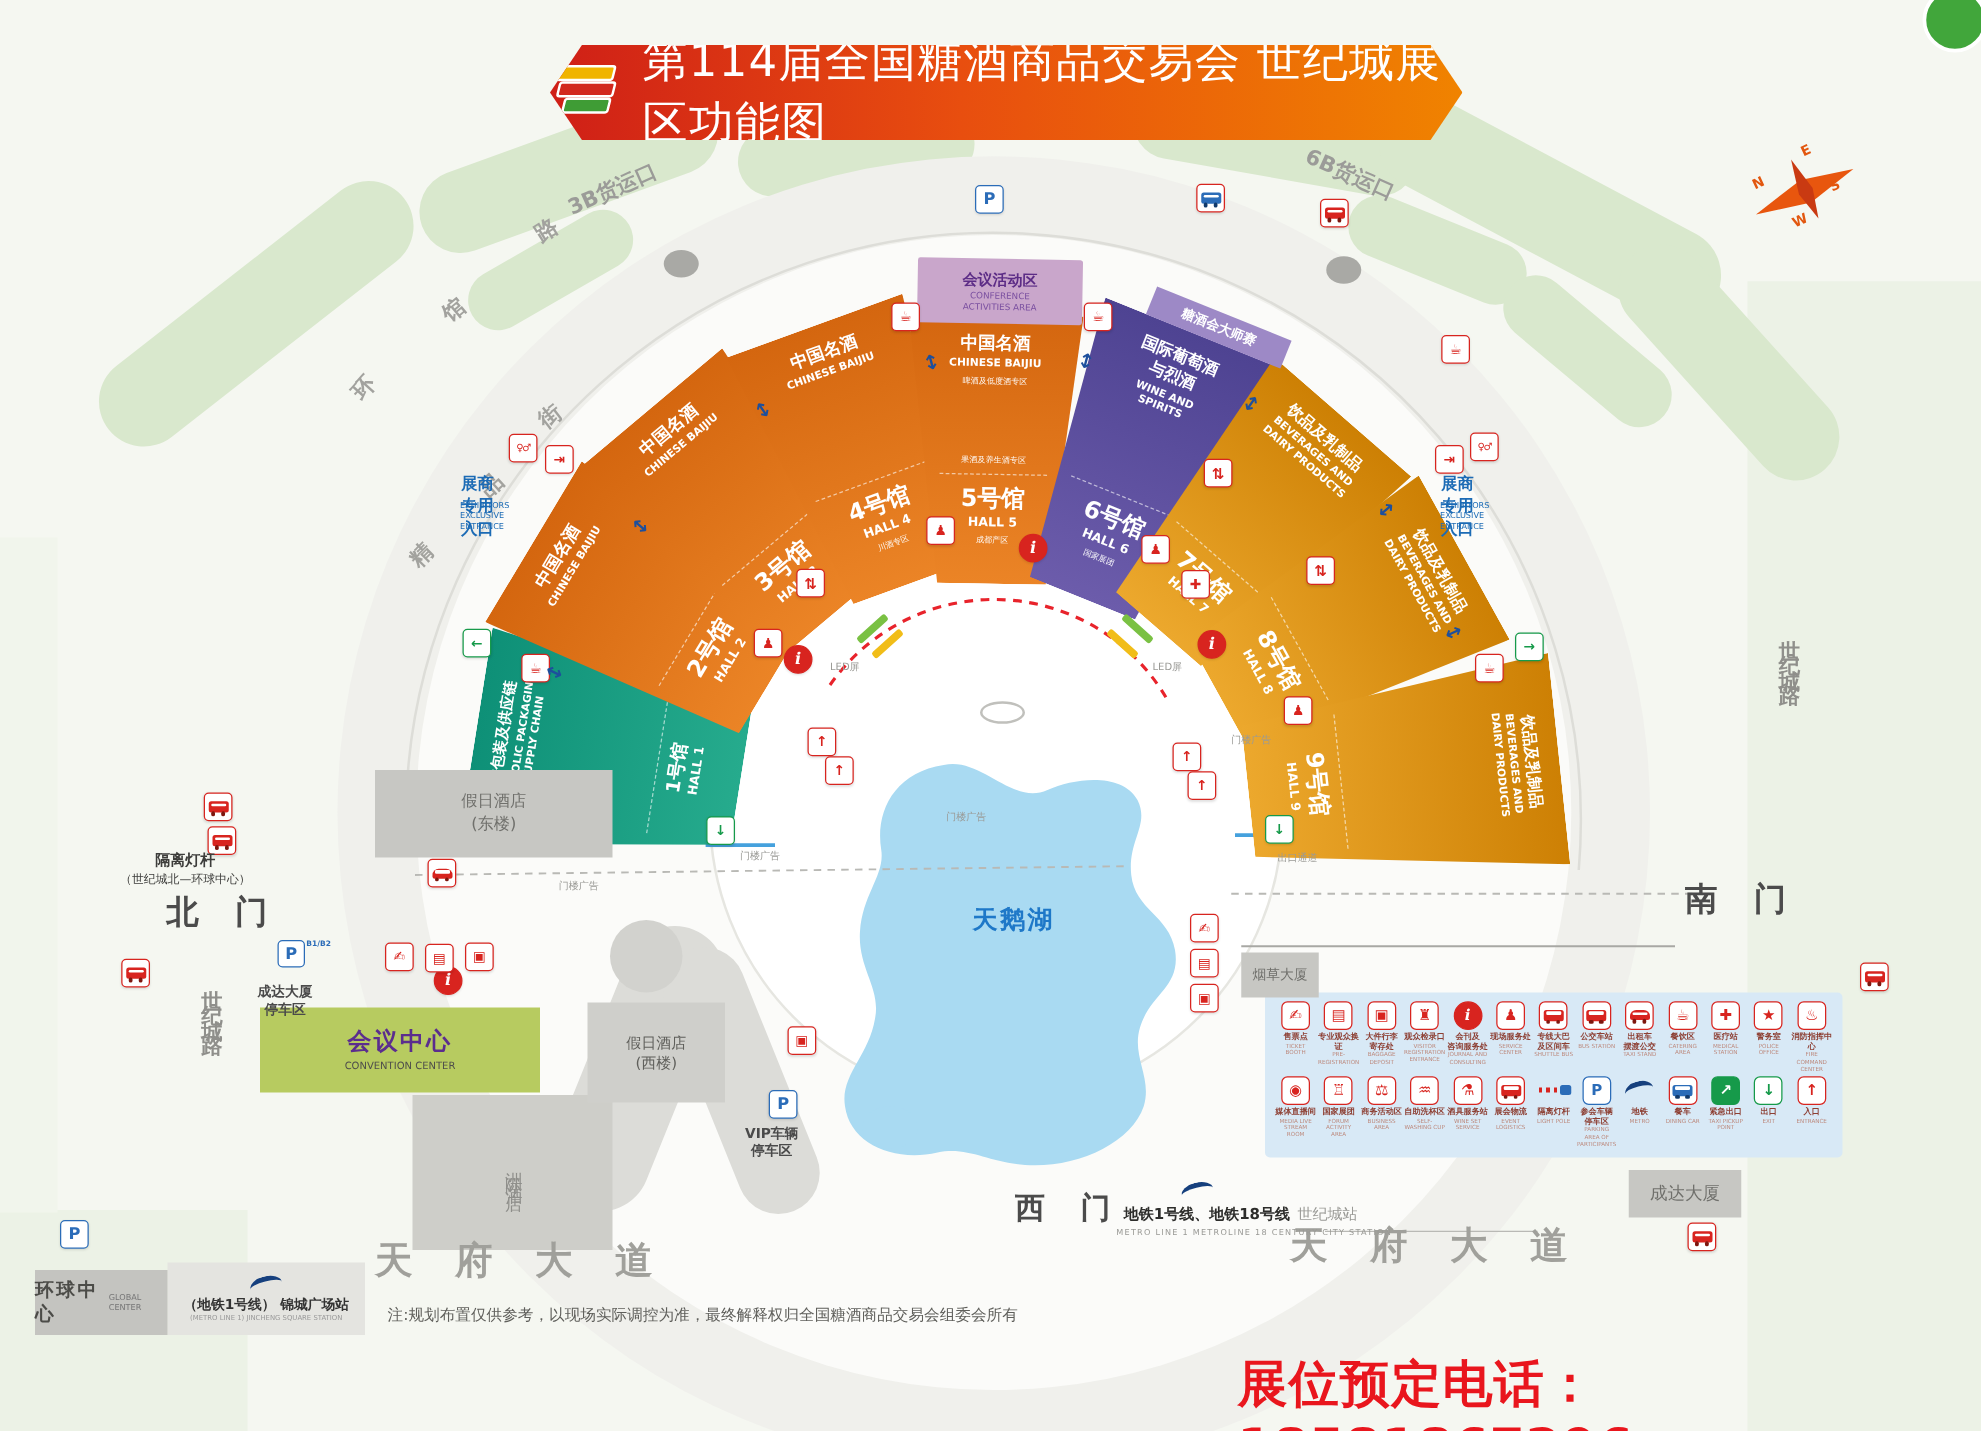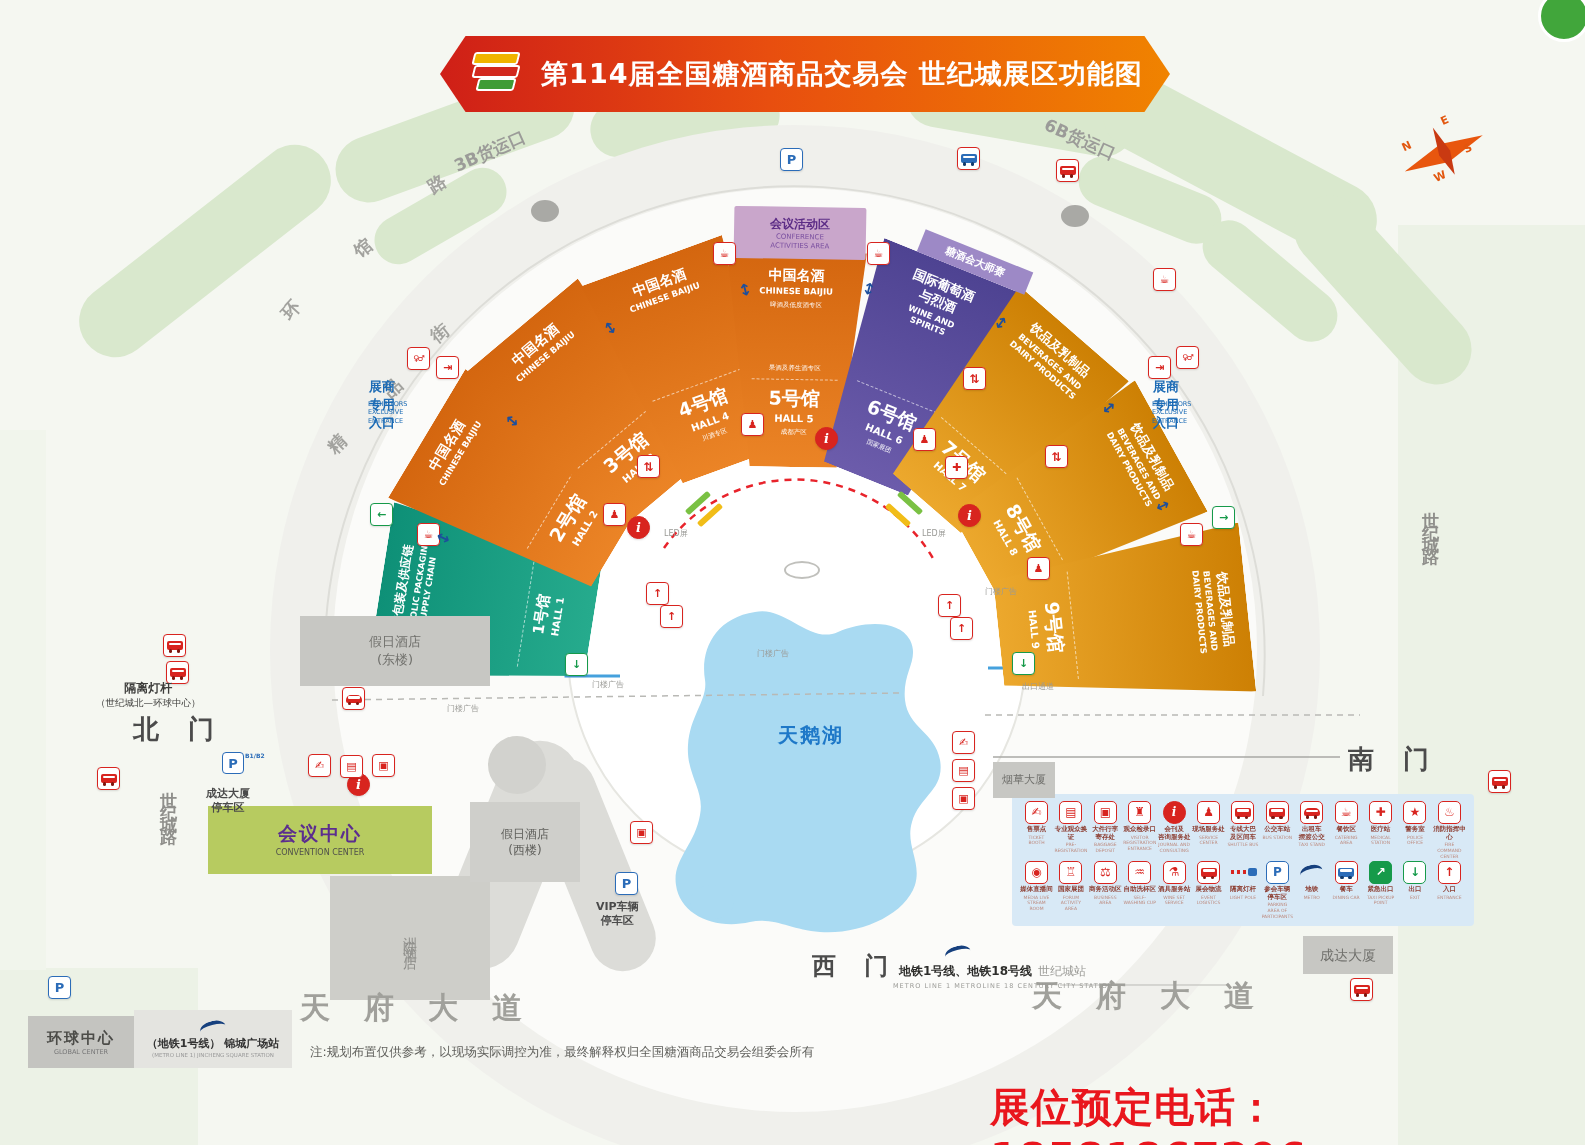--- a/index.html
+++ b/index.html
@@ -33,21 +33,21 @@
   
   .banner{left:440px;top:36px;width:730px;height:76px;z-index:20;color:#fff;
     background:linear-gradient(90deg,#cf1f17,#e84e0f 45%,#f08300);
     clip-path:polygon(0 50%,3.5% 0,96.5% 0,100% 50%,96.5% 100%,3.5% 100%);
     display:flex;align-items:center;justify-content:center;gap:16px}
   .logo{position:relative;width:58px;height:48px;flex:0 0 auto}
   .logo i{position:absolute;left:6px;right:6px;height:9px;border:2px solid #fff;border-radius:3px;transform:skewX(-14deg)}
   .logo .l1{top:2px;background:#f0b400}
   .logo .l2{top:15px;background:#d2281e}
   .logo .l3{top:28px;background:#3f9c35;left:10px;right:10px}
-  .t-cn{font-size:27px;font-weight:bold;letter-spacing:1px}
+  .t-cn{font-size:36px;font-weight:normal;letter-spacing:1px}
   .t-en{font-size:11px;margin-top:3px}
 
   
   .hall{position:absolute;z-index:6;display:flex;flex-direction:column;align-items:center;text-align:center;color:#fff;
         padding:14px 8px 30px;box-sizing:border-box;
         clip-path:polygon(0% 0%,100% 0%,81% 100%,19% 100%)}
   .t-green{background:linear-gradient(180deg,#0e9077,#26ab8d)}
   .t-orange{background:linear-gradient(180deg,#d4660f,#eb8426)}
   .t-purple{background:linear-gradient(180deg,#4e4392,#6c5cab)}
   .t-amber{background:linear-gradient(180deg,#cd8004,#eca82d)}
@@ -94,21 +94,21 @@
   .veh::before{content:"";position:absolute;left:2px;right:2px;top:1.5px;height:2.5px;background:#fff;border-radius:1px}
   .veh::after{content:"";position:absolute;left:2px;bottom:-2.5px;width:3.5px;height:3.5px;background:#7e170f;border-radius:50%;box-shadow:8px 0 0 #7e170f}
   .veh.blue{background:#2b6cb8}.veh.blue::after{background:#123a6b;box-shadow:8px 0 0 #123a6b}
   .veh.car{border-radius:5px 5px 2px 2px;height:8px}
   .swoosh{display:block;width:26px;height:11px;border-radius:50%;border-top:4px solid #16407e;transform:rotate(-14deg)}
   .pole{display:block;width:28px;height:4px;background:repeating-linear-gradient(90deg,#d8241f 0 3px,transparent 3px 6px);position:relative}
   .pole::after{content:"";position:absolute;right:-3px;top:-2px;width:9px;height:8px;background:#2b6cb8;border-radius:2px}
 
   
   .gate{z-index:10;color:#4b4b4b;font-weight:bold;font-size:26px;letter-spacing:10px}
-  .g-n{left:133px;top:712px}.g-s{left:1348px;top:742px}.g-w{left:812px;top:950px;font-size:24px}
+  .g-n{left:133px;top:712px}.g-s{left:1348px;top:702px}.g-w{left:812px;top:950px;font-size:24px}
   .tianfu{z-index:10;color:#a0a09b;font-weight:bold;font-size:30px;letter-spacing:34px}
   .tf-l{left:300px;top:988px}.tf-r{left:1032px;top:976px}
   .vroad{z-index:10;color:#8f8f8b;font-weight:bold;font-size:17px;writing-mode:vertical-rl;letter-spacing:12px}
   .cc-l{left:158px;top:778px}.cc-r{left:1420px;top:498px}
   .freight{z-index:10;color:#9b9b98;font-weight:bold;font-size:17px}
   .f3{left:452px;top:140px;transform:rotate(-24deg)}.f6{left:1042px;top:128px;transform:rotate(24deg)}
   .rchar{position:absolute;z-index:10;color:#a2a29e;font-weight:bold;font-size:18px}
   .entr-lab{z-index:10;text-align:center;width:120px;color:#1c6bb5}
   .entr-lab .e1{font-size:13px;font-weight:bold}
   .entr-lab .e2{font-size:6.5px;line-height:1.3}
@@ -150,21 +150,21 @@
   .shuttle{left:96px;top:680px;z-index:10;text-align:center;color:#3d3d3b}
   .shuttle .s1{font-size:12px;font-weight:bold}
   .shuttle .s2{font-size:9.5px}
 
   
   .mwest{left:893px;top:963px;z-index:10}
   .mwest .m1{font-size:12px;font-weight:bold;color:#2d2d2b}
   .mwest .m1 span{color:#9a9a96;font-weight:normal;margin-left:6px}
   .mwest .m2{font-size:6.5px;color:#9a9a96;margin-top:2px;letter-spacing:1px}
   .sw-w{left:945px;top:946px;z-index:10}
-  .b-glob{left:28px;top:1016px;width:106px;height:52px;background:#c4c4c0;z-index:10;display:flex;flex-direction:column;align-items:center;justify-content:center}
+  .b-glob{left:28px;top:1016px;width:106px;height:52px;background:#c4c4c0;z-index:10;display:flex;flex-direction:row;align-items:center;justify-content:center}
   .b-glob .v1{font-size:15px;font-weight:bold;color:#4c4c48;letter-spacing:2px}
   .b-glob .v2{font-size:6.5px;color:#777}
   .b-jin{left:134px;top:1010px;width:158px;height:58px;background:#e4e4e0;z-index:9;display:flex;flex-direction:column;align-items:center;justify-content:center}
   .b-jin .v1{font-size:11px;font-weight:bold;color:#333}
   .b-jin .v2{font-size:5.5px;color:#999;margin-top:1px}
 
   .disclaimer{left:310px;top:1044px;z-index:10;font-size:12.5px;color:#5f5f5b}
   .phone{left:990px;top:1080px;z-index:20;font-size:40px;font-weight:bold;color:#e9161d;letter-spacing:1px}
 
   

